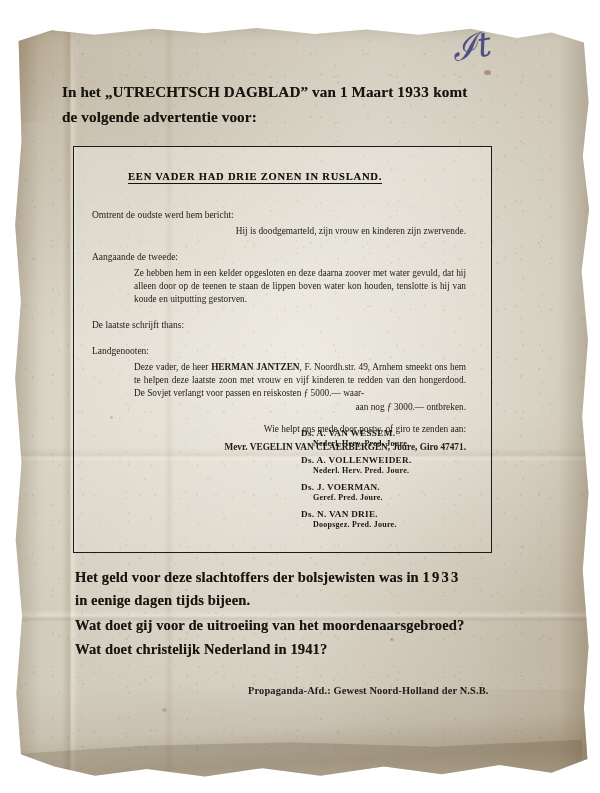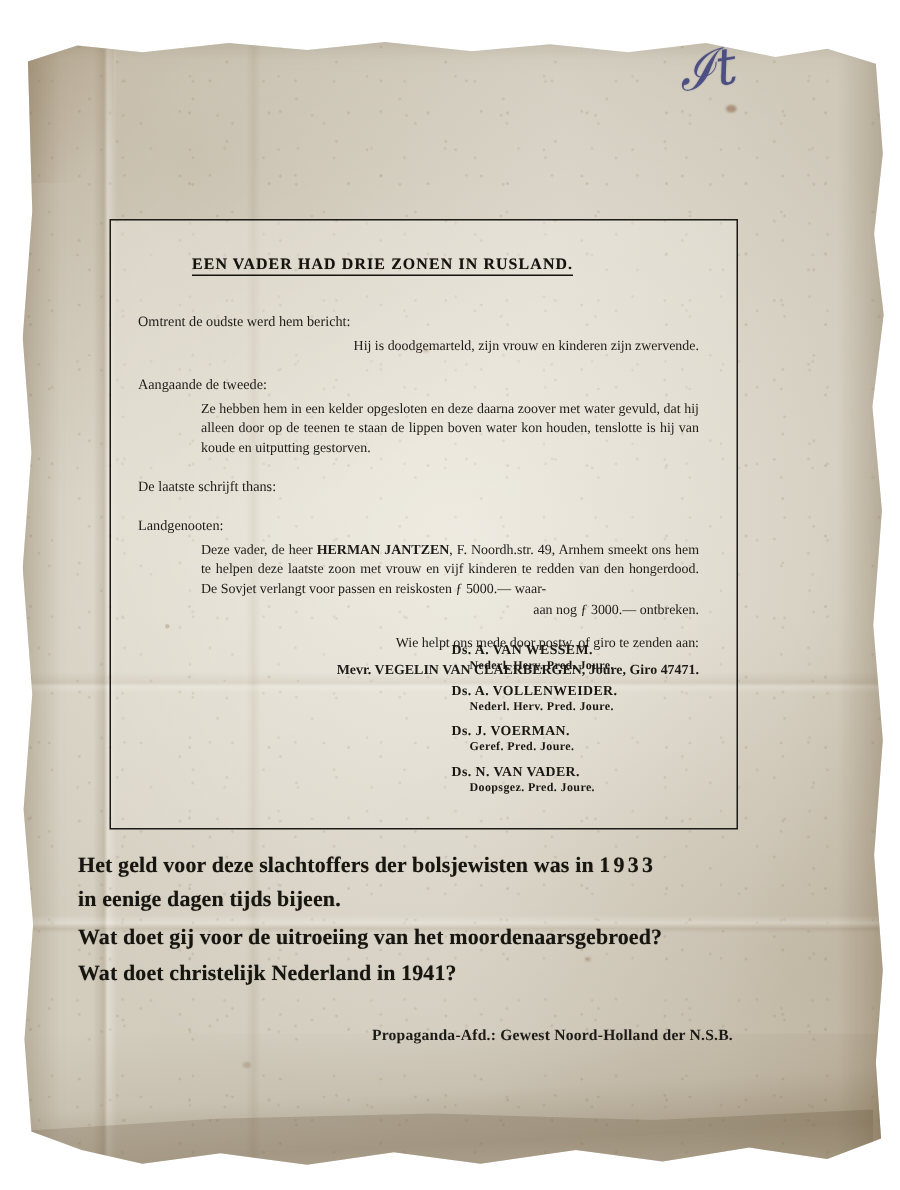--- a/index.html
+++ b/index.html
@@ -136,21 +136,21 @@
   .body.nj{text-align:right;}
   .body b{font-weight:bold;}
 
   
   .sigs{position:absolute;right:18px;bottom:16px;text-align:left;width:172px;}
   .sig{margin-bottom:7px;}
   .sig .nm{font-weight:bold;font-size:9.2px;letter-spacing:.3px;color:#1a1813;display:block;}
   .sig .rl{font-weight:bold;font-size:8px;letter-spacing:.25px;color:#1a1813;display:block;margin-left:12px;margin-top:1px;}
 
   
-  .closing{position:absolute;left:52px;top:566px;width:460px;}
+  .closing{position:absolute;left:75px;top:566px;width:460px;}
   .cl{
     font-family:"Liberation Serif", serif;
     font-weight:bold;font-size:14.6px;line-height:1.56;
     color:#17150f;margin:0 0 2px 0;letter-spacing:.1px;
     text-shadow:0 0 .6px rgba(23,21,15,.45);
   }
   .cl.gap{}
   .cl .wide{letter-spacing:2.2px;}
 
   .footer{
@@ -181,20 +181,24 @@
     <div class="spot" style="left:268px;top:214px;width:4px;height:3px;background:rgba(122,78,46,.32);filter:blur(.6px);"></div>
     <div class="spot" style="left:96px;top:398px;width:3px;height:3px;background:rgba(122,78,46,.30);filter:blur(.5px);"></div>
     <div class="spot" style="left:376px;top:620px;width:4px;height:3px;background:rgba(122,78,46,.26);filter:blur(.6px);"></div>
     <div class="spot" style="left:148px;top:690px;width:5px;height:4px;background:rgba(122,78,46,.24);filter:blur(.7px);"></div>
   </div>
 
   <div class="content">
 
     <div class="handmark">ℐt</div>
 
+    <div class="intro">
+      <span>In het „UTRECHTSCH DAGBLAD” van 1 Maart </span><span class="sp">1933</span><span> komt</span><br>
+      <span>de volgende advertentie voor:</span>
+    </div>
 
     <div class="adbox">
       <div class="adinner">
 
         <div class="adtitle">EEN VADER HAD DRIE ZONEN IN RUSLAND.</div>
 
         <div class="lead">Omtrent de oudste werd hem bericht:</div>
         <div class="body nj">Hij is doodgemarteld, zijn vrouw en kinderen zijn zwervende.</div>
 
         <div class="lead">Aangaande de tweede:</div>
@@ -216,21 +220,21 @@
           </div>
           <div class="sig">
             <span class="nm">Ds. A. VOLLENWEIDER.</span>
             <span class="rl">Nederl. Herv. Pred. Joure.</span>
           </div>
           <div class="sig">
             <span class="nm">Ds. J. VOERMAN.</span>
             <span class="rl">Geref. Pred. Joure.</span>
           </div>
           <div class="sig">
-            <span class="nm">Ds. N. VAN VADER.</span>
+            <span class="nm">Ds. N. VAN DRIE.</span>
             <span class="rl">Doopsgez. Pred. Joure.</span>
           </div>
         </div>
 
       </div>
     </div>
 
     <div class="closing">
       <p class="cl"><span>Het geld voor deze slachtoffers der bolsjewisten was in </span><span class="wide">1933</span><br><span>in eenige dagen tijds bijeen.</span></p>
       <p class="cl gap">Wat doet gij voor de uitroeiing van het moordenaarsgebroed?</p>

